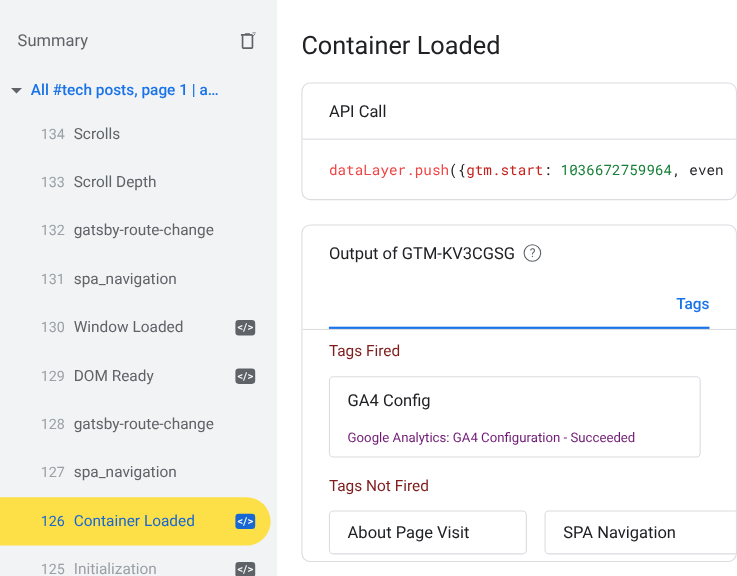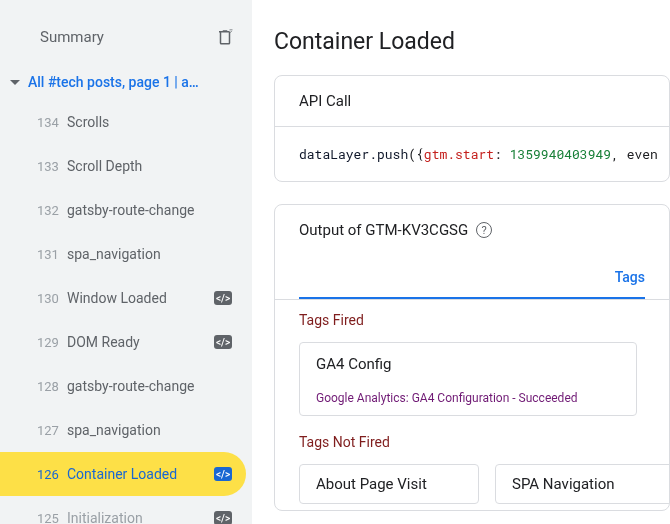--- a/index.html
+++ b/index.html
@@ -18,21 +18,21 @@
     background: #f1f3f4;
     height: 100%;
     display: flex;
     flex-direction: column;
     padding-top: 28px;
   }
   .sidebar-header {
     display: flex;
     align-items: center;
     justify-content: space-between;
-    padding: 0 18px 0 40px;
+    padding: 0 18px 0 16px;
     height: 32px;
   }
   .sidebar-title {
     font-size: 15px;
     color: #5f6368;
     font-weight: 400;
   }
   .clear-icon {
     width: 18px;
     height: 18px;
@@ -140,21 +140,21 @@
   }
   .divider { border-top: 1px solid #dadce0; }
   .code-row {
     font-family: 'Roboto Mono', Menlo, Consolas, monospace;
     font-size: 13px;
     color: #202124;
     padding: 18px 24px;
     white-space: nowrap;
     overflow: hidden;
   }
-  .tok-fn { color: #0f172a; }
+  .tok-fn { color: #ef4444; }
   .tok-key { color: #c5221f; }
   .tok-num { color: #188038; }
   .tabs {
     display: flex;
     border-bottom: 1px solid #dadce0;
     padding: 0 24px;
   }
   .tab {
     flex: 1;
     text-align: right;
@@ -278,21 +278,21 @@
   </div>
 </div>
 
 <div class="main">
   <div class="main-title">Container Loaded</div>
 
   <div class="panel">
     <div class="panel-header">API Call</div>
     <div class="divider"></div>
     <div class="code-row">
-      <span class="tok-fn">dataLayer.push</span><span>({</span><span class="tok-key">gtm.start</span><span>: </span><span class="tok-num">1359940403949</span><span>, even</span>
+      <span class="tok-fn">dataLayer.push</span><span>({</span><span class="tok-key">gtm.start</span><span>: </span><span class="tok-num">1036672759964</span><span>, even</span>
     </div>
   </div>
 
   <div class="panel">
     <div class="panel-header">
       <span>
         <span>Output of </span><span>GTM-KV3CGSG</span>
       </span>
       <span class="help-icon">?</span>
     </div>

